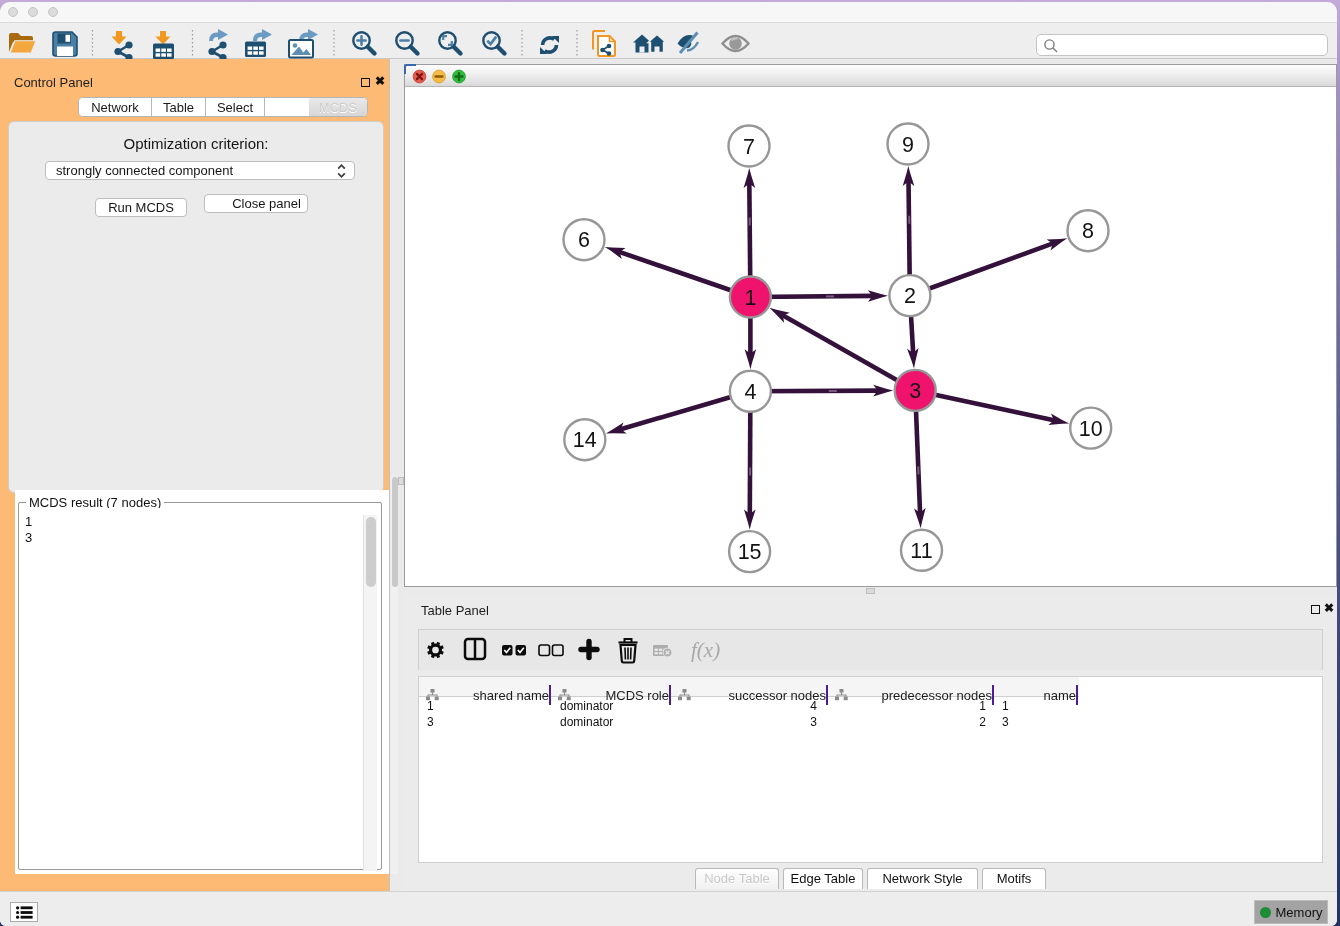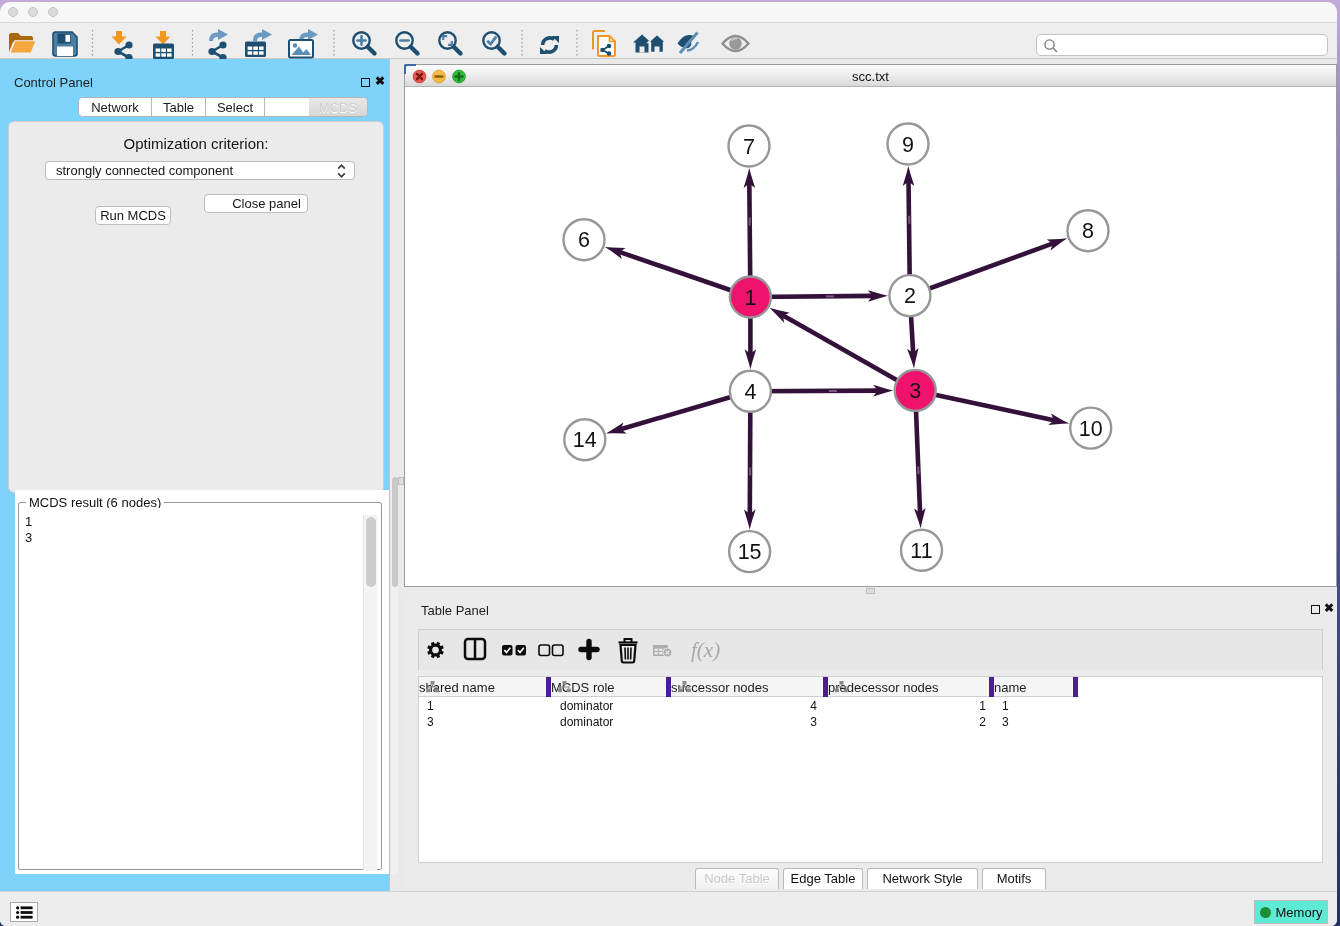--- a/index.html
+++ b/index.html
@@ -14,21 +14,21 @@
 .tl { position:absolute; top:5px; width:10px; height:10px; border-radius:50%;
   background:#dbdbdb; border:1px solid #c4c4c4; }
 #title { position:absolute; top:4px; left:0; width:1337px; text-align:center;
   font-size:13px; color:#b2b2b2; }
 #toolbar { position:absolute; left:0; top:21px; width:1337px; height:36px;
   background:#eeeeee; border-bottom:1px solid #c9c9c9; }
 #searchbox { position:absolute; left:1036px; top:11px; width:292px; height:22px;
   background:#ffffff; border:1px solid #c4c4c4; border-radius:5px; }
 
 #cpanel { position:absolute; left:0; top:57px; width:390px; height:832px;
-  background:#7dd3fc; border-right:1px solid #c2c2c2; }
+  background:#fdba74; border-right:1px solid #c2c2c2; }
 #cphead { position:absolute; left:14px; top:16px; font-size:13px; color:#1e1e1e; }
 #tabs { position:absolute; left:78px; top:38px; height:20px; display:flex;
   border:1px solid #b5b5b5; border-radius:5px; overflow:hidden; background:#fff; }
 .tab { font-size:13px; color:#1a1a1a; height:20px; text-align:center; padding-top:2px;
   border-right:1px solid #b9b9b9; background:#fff; }
 .tab:last-child { border-right:none;margin-left:44px; }
 #tabMCDS { background:linear-gradient(180deg,#e9e9e9,#d4d4d4); color:#cdcdcd;
   text-shadow:0 1px 0 #ffffff; }
 #tabpane { position:absolute; left:8px; top:62px; width:376px; height:372px;
   background:#ebebeb; border:1px solid #cdcdcd; border-radius:6px; }
@@ -65,39 +65,39 @@
 
 #tpanel { position:absolute; left:404px; top:592px; width:933px; height:297px;
   background:#ebebeb; }
 #tphead { position:absolute; left:17px; top:9px; font-size:13px; color:#1e1e1e; }
 #ttoolbar { position:absolute; left:14px; top:35px; width:905px; height:41px;
   background:#e7e7e7; border:1px solid #cfcfcf; border-bottom:none; }
 #ttable { position:absolute; left:14px; top:82px; width:905px; height:187px;
   background:#ffffff; border:1px solid #cfcfcf; }
 #thead { position:absolute; left:0; top:0; width:660px; height:20px;
   background:#f5f5f5; border-bottom:1px solid #cfcfcf; font-size:13px; color:#1c1c1c; }
-.hcol { position:absolute; top:0; height:20px; border-right:5px solid #4c1d95;
-  text-align:left; padding-top:3px; }
+.hcol { position:absolute; top:8px; height:20px; border-right:2px solid #4c1d95;
+  text-align:right; padding-top:3px; }
 .trow { position:absolute; font-size:12px; color:#111; line-height:13px; }
 #ttabs { position:absolute; left:0; top:274px; width:933px; height:21px;
   text-align:center; }
 .ttab { display:inline-block; box-sizing:border-box; font-size:13px; color:#111; background:#fff;
   border:1px solid #b9b9b9; border-bottom:none; border-radius:3px 3px 0 0; padding-top:2px; height:21px;
   margin:0 2px; vertical-align:top; }
 
 #statusbar { position:absolute; left:0; top:889px; width:1337px; height:35px;
   background:#ededed; border-top:1px solid #d2d2d2; }
 .pico { position:absolute; }
 .psq { width:9px; height:9px; border:1.6px solid #111; }
 .px  { font-size:12px; font-weight:bold; color:#111; }
 .hicon { position:absolute; left:7px; top:4px; }
 #listbtn { position:absolute; left:10px; top:10px; width:28px; height:20px;
   background:#fdfdfd; border:1px solid #ababab; }
 #membtn { position:absolute; left:1254px; top:8px; width:74px; height:24px;
-  background:#5eead4; border:1px solid #bcbcbc; font-size:13px; color:#111;
+  background:#a3a3a3; border:1px solid #bcbcbc; font-size:13px; color:#111;
   text-align:center; padding-top:4px; }
 </style>
 </head>
 <body>
 <div id="win">
   <div id="titlebar">
     <div class="tl" style="left:8px;"></div>
     <div class="tl" style="left:28px;"></div>
     <div class="tl" style="left:48px;"></div>
   </div>
@@ -270,42 +270,41 @@
         <div class="tab" id="tabMCDS" style="width:58px;">MCDS</div>
     </div>
     <div id="tabpane">
       <div id="optlabel">Optimization criterion:</div>
       <div id="dropdown">strongly connected component
         <svg width="11" height="14" viewBox="0 0 11 14" style="position:absolute; right:7px; top:2px;">
           <path d="M2.2 4.6 L5.5 1.2 L8.8 4.6" fill="none" stroke="#3c3c3c" stroke-width="1.7"></path>
           <path d="M2.2 9.4 L5.5 12.8 L8.8 9.4" fill="none" stroke="#3c3c3c" stroke-width="1.7"></path>
         </svg>
       </div>
-      <div class="btn" style="left:86px; top:84px; width:76px;">Run MCDS</div>
+      <div class="btn" style="left:86px; top:76px; width:92px;">Run MCDS</div>
       <div class="btn" style="left:195px; top:72px; width:104px;padding-left:21px;">Close panel</div>
     </div>
     <div id="cpwhite"></div>
     <div id="cpscroll">
         <div id="cpthumb"></div>
       </div>
     <div id="fs">
-      <div id="fslegend">MCDS result (6 nodes)</div>
+      <div id="fslegend">MCDS result (7 nodes)</div>
       <div id="fsinner">1<br>3
         <div id="fsscroll">
             <div id="fsthumb"></div>
           </div>
       </div>
     </div>
   </div>
   <div id="iwin">
     <svg width="12" height="10" viewBox="0 0 12 10" style="position:absolute; left:-1px; top:-1px; z-index:5;">
         <path d="M0,10 V3 Q0,0 3,0 H12 L12,2 H3 Q2,2 2,3 V10 Z" fill="#3b66b0"></path>
       </svg>
     <div id="ititle">
-      <div id="ititletext">scc.txt</div>
       <svg width="70" height="22" viewBox="0 0 70 22" style="position:absolute; left:0; top:0;">
         <circle cx="14.5" cy="11.5" r="6.4" fill="#e25a50" stroke="#c44237" stroke-width="0.8"></circle>
         <path d="M11.9,8.9 L17.1,14.1 M17.1,8.9 L11.9,14.1" stroke="#7e1410" stroke-width="2.2" stroke-linecap="round"></path>
         <circle cx="34" cy="11.5" r="6.4" fill="#f5bb46" stroke="#d99c28" stroke-width="0.8"></circle>
         <line x1="30.6" y1="11.5" x2="37.4" y2="11.5" stroke="#8e5d0c" stroke-width="2.4" stroke-linecap="round"></line>
         <circle cx="54" cy="11.5" r="6.4" fill="#2fbc3c" stroke="#1d9a2c" stroke-width="0.8"></circle>
         <path d="M50.6,11.5 H57.4 M54,8.1 V14.9" stroke="#156a1a" stroke-width="2.4" stroke-linecap="round"></path>
       </svg>
     </div>
     <div id="canvas" style="position:absolute; left:0; top:22px; width:931px; height:499px; background:#fff; will-change:transform;">

